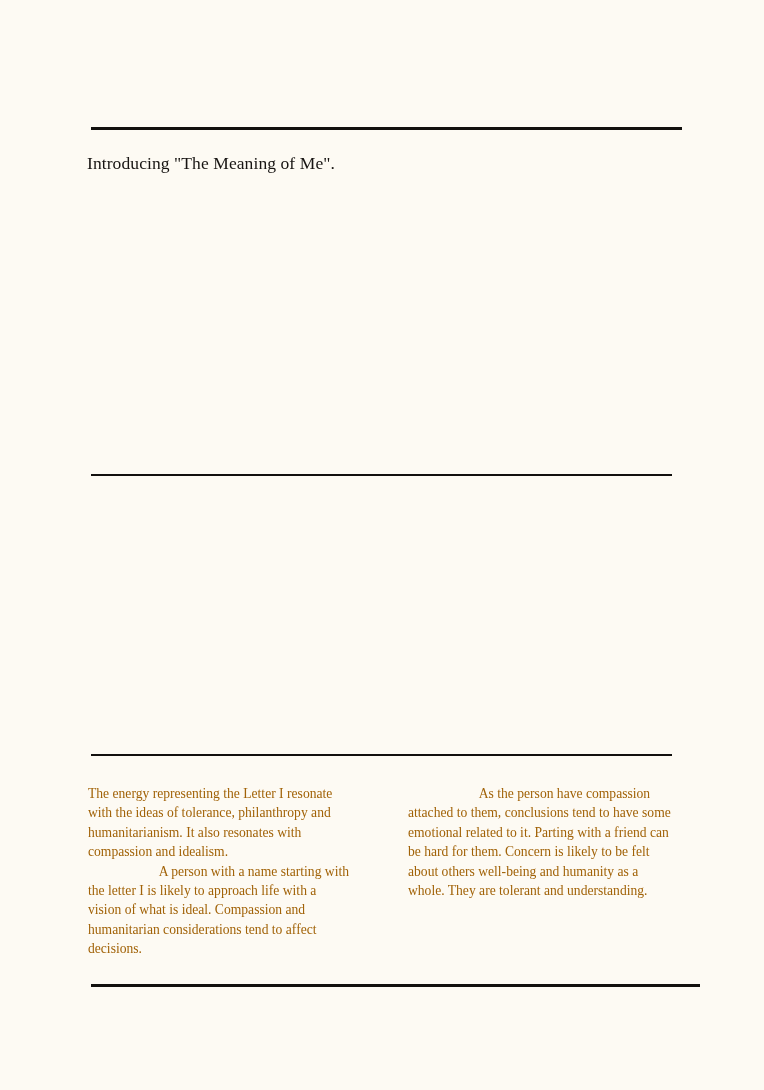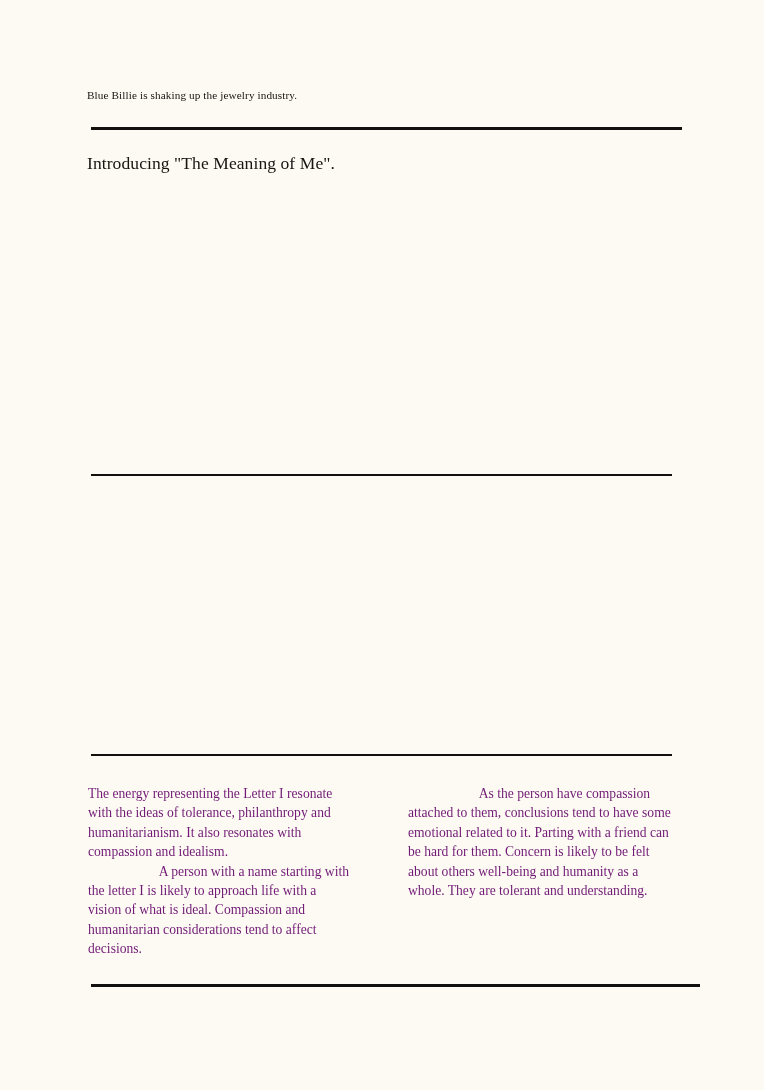--- a/index.html
+++ b/index.html
@@ -108,21 +108,21 @@
     left: 88px;
     top: 784px;
     width: 590px;
     height: 190px;
   }
   .col {
     position: absolute;
     top: 0;
     font-size: 13.6px;
     line-height: 19.4px;
-    color: #701a75;
+    color: #a16207;
   }
   .col-left {
     left: 0;
     width: 262px;
   }
   .col-right {
     left: 320px;
     width: 270px;
   }
   .col p {
@@ -130,21 +130,20 @@
   }
   .col p.indent {
     text-indent: 5.2em;
   }
 </style>
 </head>
 <body>
 
 <div class="page">
 
-  <div class="kicker">Blue Billie is shaking up the jewelry industry.</div>
 
   <div class="rule rule-top"></div>
 
   <div class="subhead">Introducing "The Meaning of Me".</div>
 
   <div class="media-slot"></div>
 
   <div class="rule rule-mid"></div>
 
 

